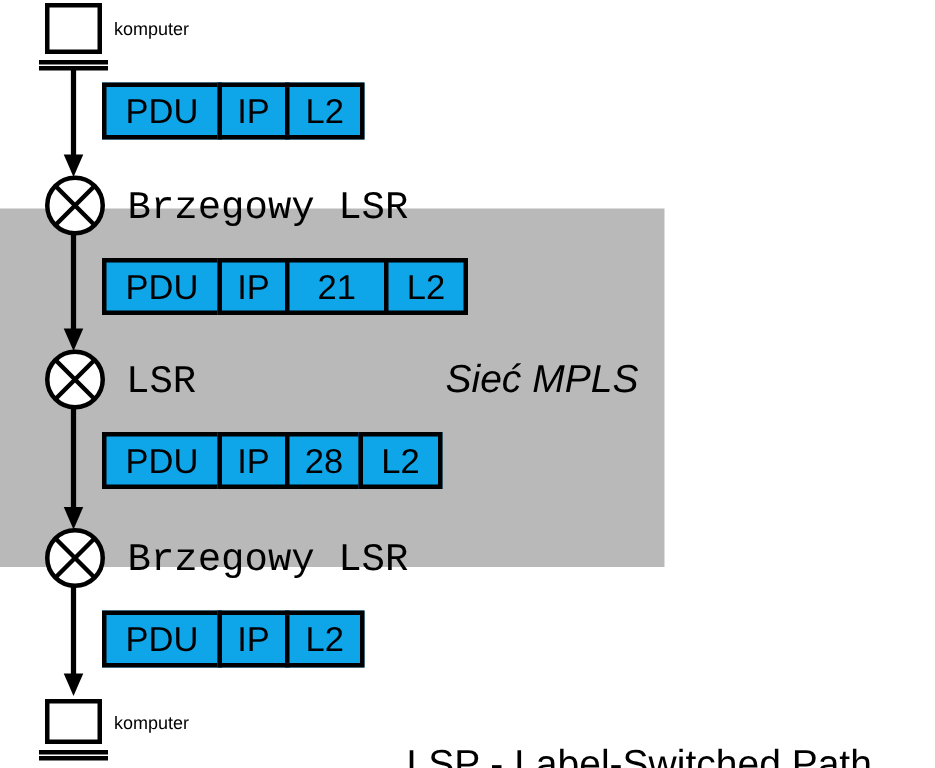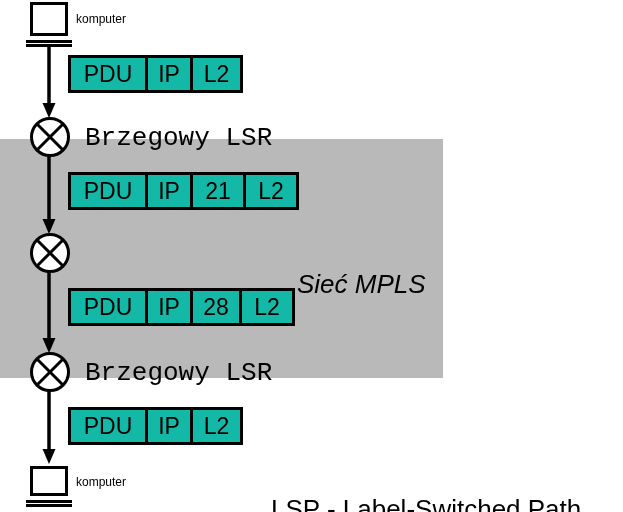--- a/index.html
+++ b/index.html
@@ -14,41 +14,40 @@
   .abs{position:absolute;}
   
   .mpls-region{
     left:0;top:139px;width:443px;height:239px;
     background:#b9b9b9;
   }
   .region-label{
     left:297px;top:237px;
     font-size:26px;font-style:italic;line-height:30px;
     white-space:nowrap;
-    margin-top:32px;
   }
   
   .comp-rect{
     width:38px;height:34px;
     border:3px solid #000;background:#fff;
     box-sizing:border-box;
   }
   .comp-base{
     width:46px;height:2.5px;background:#000;
   }
   .komp-label{
     font-size:12px;line-height:20px;white-space:nowrap;
   }
   
   .packet{display:flex;}
   .pcell{
     box-sizing:border-box;
     height:38px;
     border:3px solid #000;
-    background:#14b8a6;
+    background:#0ea5e9;
     font-size:23px;line-height:32px;
     text-align:center;
     white-space:nowrap;
   }
   .pcell + .pcell{margin-left:-3px;}
   
   .router-label{
     font-size:26px;line-height:30px;white-space:nowrap;font-family:Liberation Mono, monospace;
   }
   
@@ -89,29 +88,30 @@
   <div class="abs router-label" style="left:85px;top:123px;">Brzegowy LSR</div>
 
   <svg class="abs" style="left:40px;top:156px;" width="18" height="78">
     <line x1="9" y1="0" x2="9" y2="65" stroke="#000" stroke-width="3.5"></line>
     <polygon points="2.5,63 15.5,63 9,78" fill="#000"></polygon>
   </svg>
 
   <div class="abs packet" style="left:68px;top:172px;">
     <div class="pcell" style="width:80px;">PDU</div>
     <div class="pcell" style="width:48px;">IP</div>
-    <div class="pcell" style="width:56px;">21</div>
+    <div class="pcell" style="width:69px;">21</div>
     <div class="pcell" style="width:56px;">L2</div>
   </div>
 
   <svg class="abs" style="left:28px;top:231px;" width="44" height="44">
     <circle cx="22" cy="22" r="18.5" fill="#fff" stroke="#000" stroke-width="3"></circle>
     <line x1="9" y1="9" x2="35" y2="35" stroke="#000" stroke-width="3"></line>
     <line x1="35" y1="9" x2="9" y2="35" stroke="#000" stroke-width="3"></line>
   </svg>
+  <div class="abs router-label" style="left:84px;top:239px;">LSR</div>
 
   <svg class="abs" style="left:40px;top:272px;" width="18" height="81">
     <line x1="9" y1="0" x2="9" y2="68" stroke="#000" stroke-width="3.5"></line>
     <polygon points="2.5,66 15.5,66 9,81" fill="#000"></polygon>
   </svg>
 
   <div class="abs packet" style="left:68px;top:288px;">
     <div class="pcell" style="width:80px;">PDU</div>
     <div class="pcell" style="width:48px;">IP</div>
     <div class="pcell" style="width:52px;">28</div>

